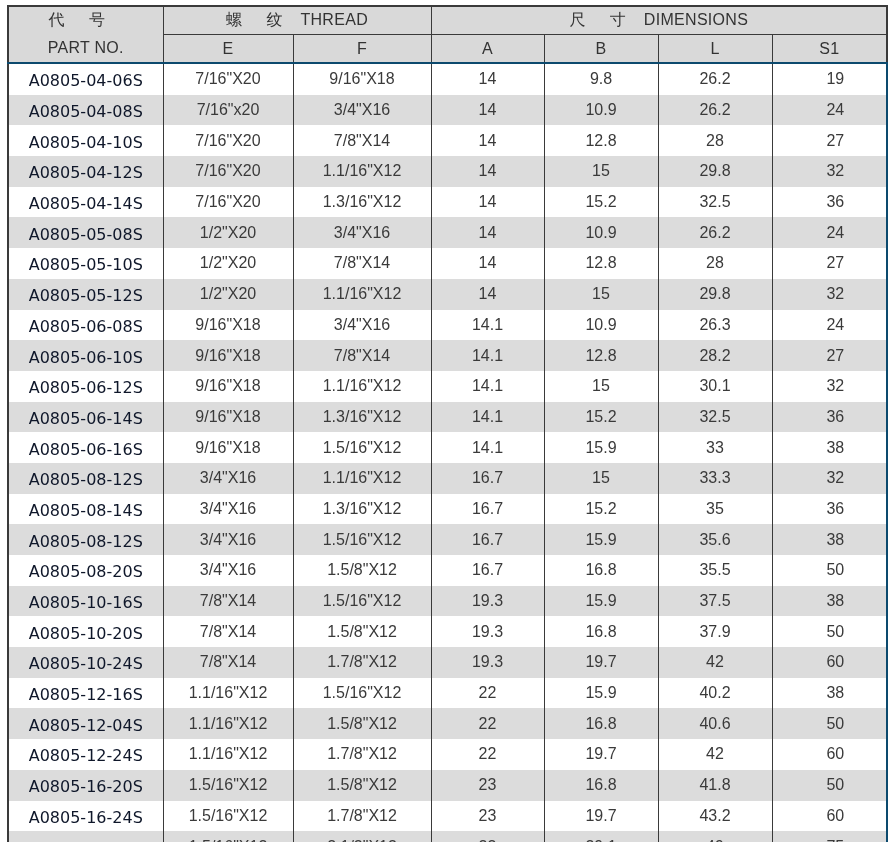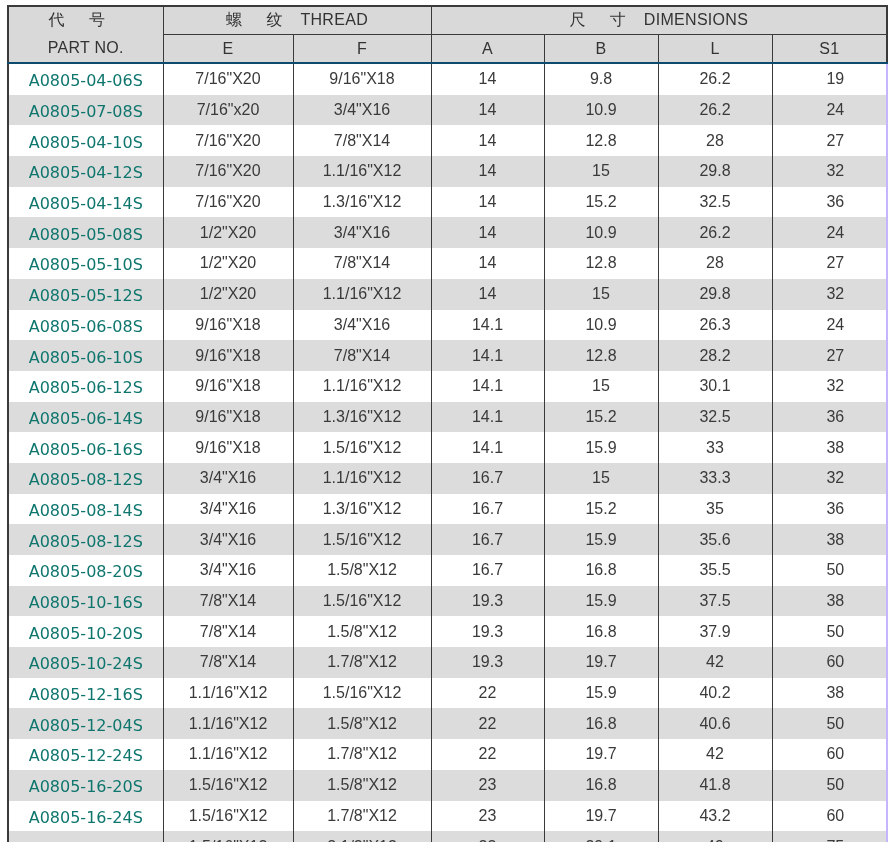--- a/index.html
+++ b/index.html
@@ -60,26 +60,26 @@
       text-align: center;
       vertical-align: middle;
       color: #3a3a3a;
       border-left: 1.5px solid #3a3a3a;
       border-right: 1.5px solid #3a3a3a;
       white-space: nowrap;
     }
     .spec-table td.part {
       font-family: "DejaVu Sans", sans-serif;
       font-size: 16px;
-      color: #0f766e;
+      color: #0f172a;
       padding-top: 3px;
     }
     .spec-table tbody tr:nth-child(even) td { background: #dcdcdc; }
     .spec-table tbody tr:nth-child(odd) td { background: #ffffff; }
-    .spec-table td.last-border { border-right: 2px solid #c4b5fd; padding-left: 12px; }
+    .spec-table td.last-border { border-right: 2px solid #0c4a6e; padding-left: 12px; }
   </style>
 </head>
 <body>
 
 <table class="spec-table">
   <colgroup>
     <col class="c-part">
       <col class="c-e">
       <col class="c-f">
       <col class="c-a">
@@ -113,21 +113,21 @@
       <tr>
         <td class="part">A0805-04-06S</td>
         <td>7/16"X20</td>
         <td>9/16"X18</td>
         <td>14</td>
         <td>9.8</td>
         <td>26.2</td>
         <td class="last-border">19</td>
       </tr>
       <tr>
-        <td class="part">A0805-07-08S</td>
+        <td class="part">A0805-04-08S</td>
         <td>7/16"x20</td>
         <td>3/4"X16</td>
         <td>14</td>
         <td>10.9</td>
         <td>26.2</td>
         <td class="last-border">24</td>
       </tr>
       <tr>
         <td class="part">A0805-04-10S</td>
         <td>7/16"X20</td>

